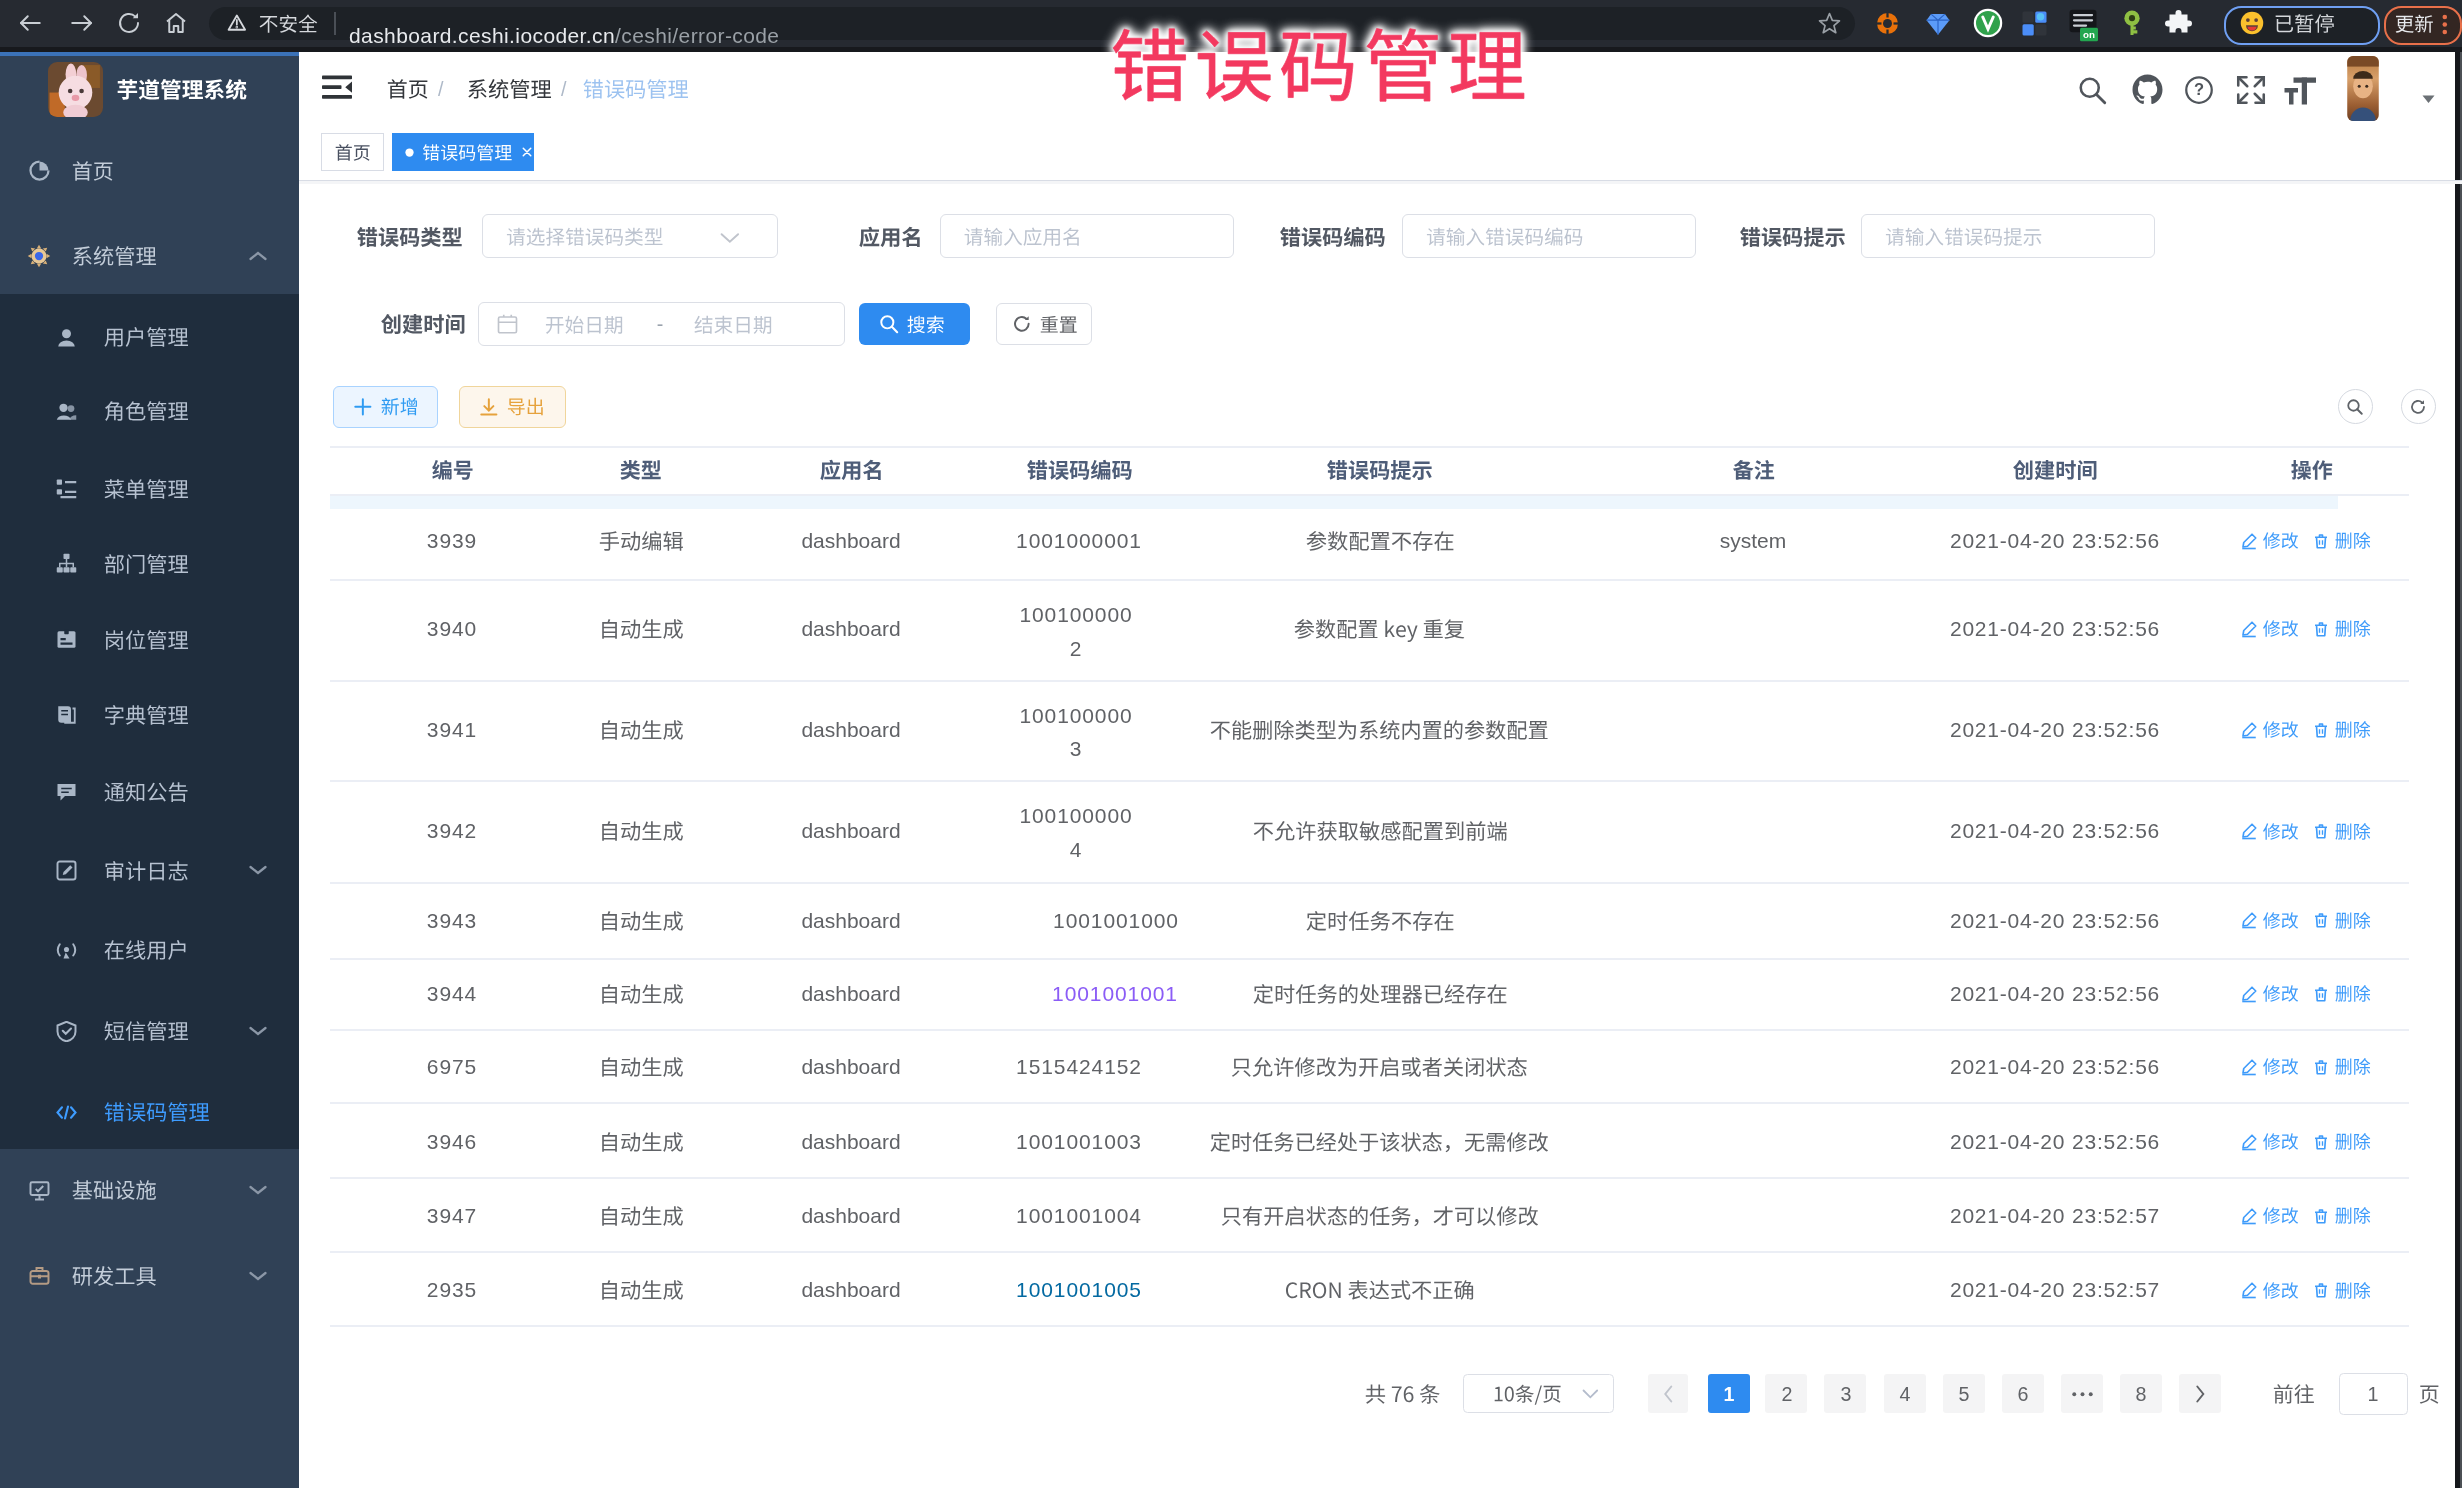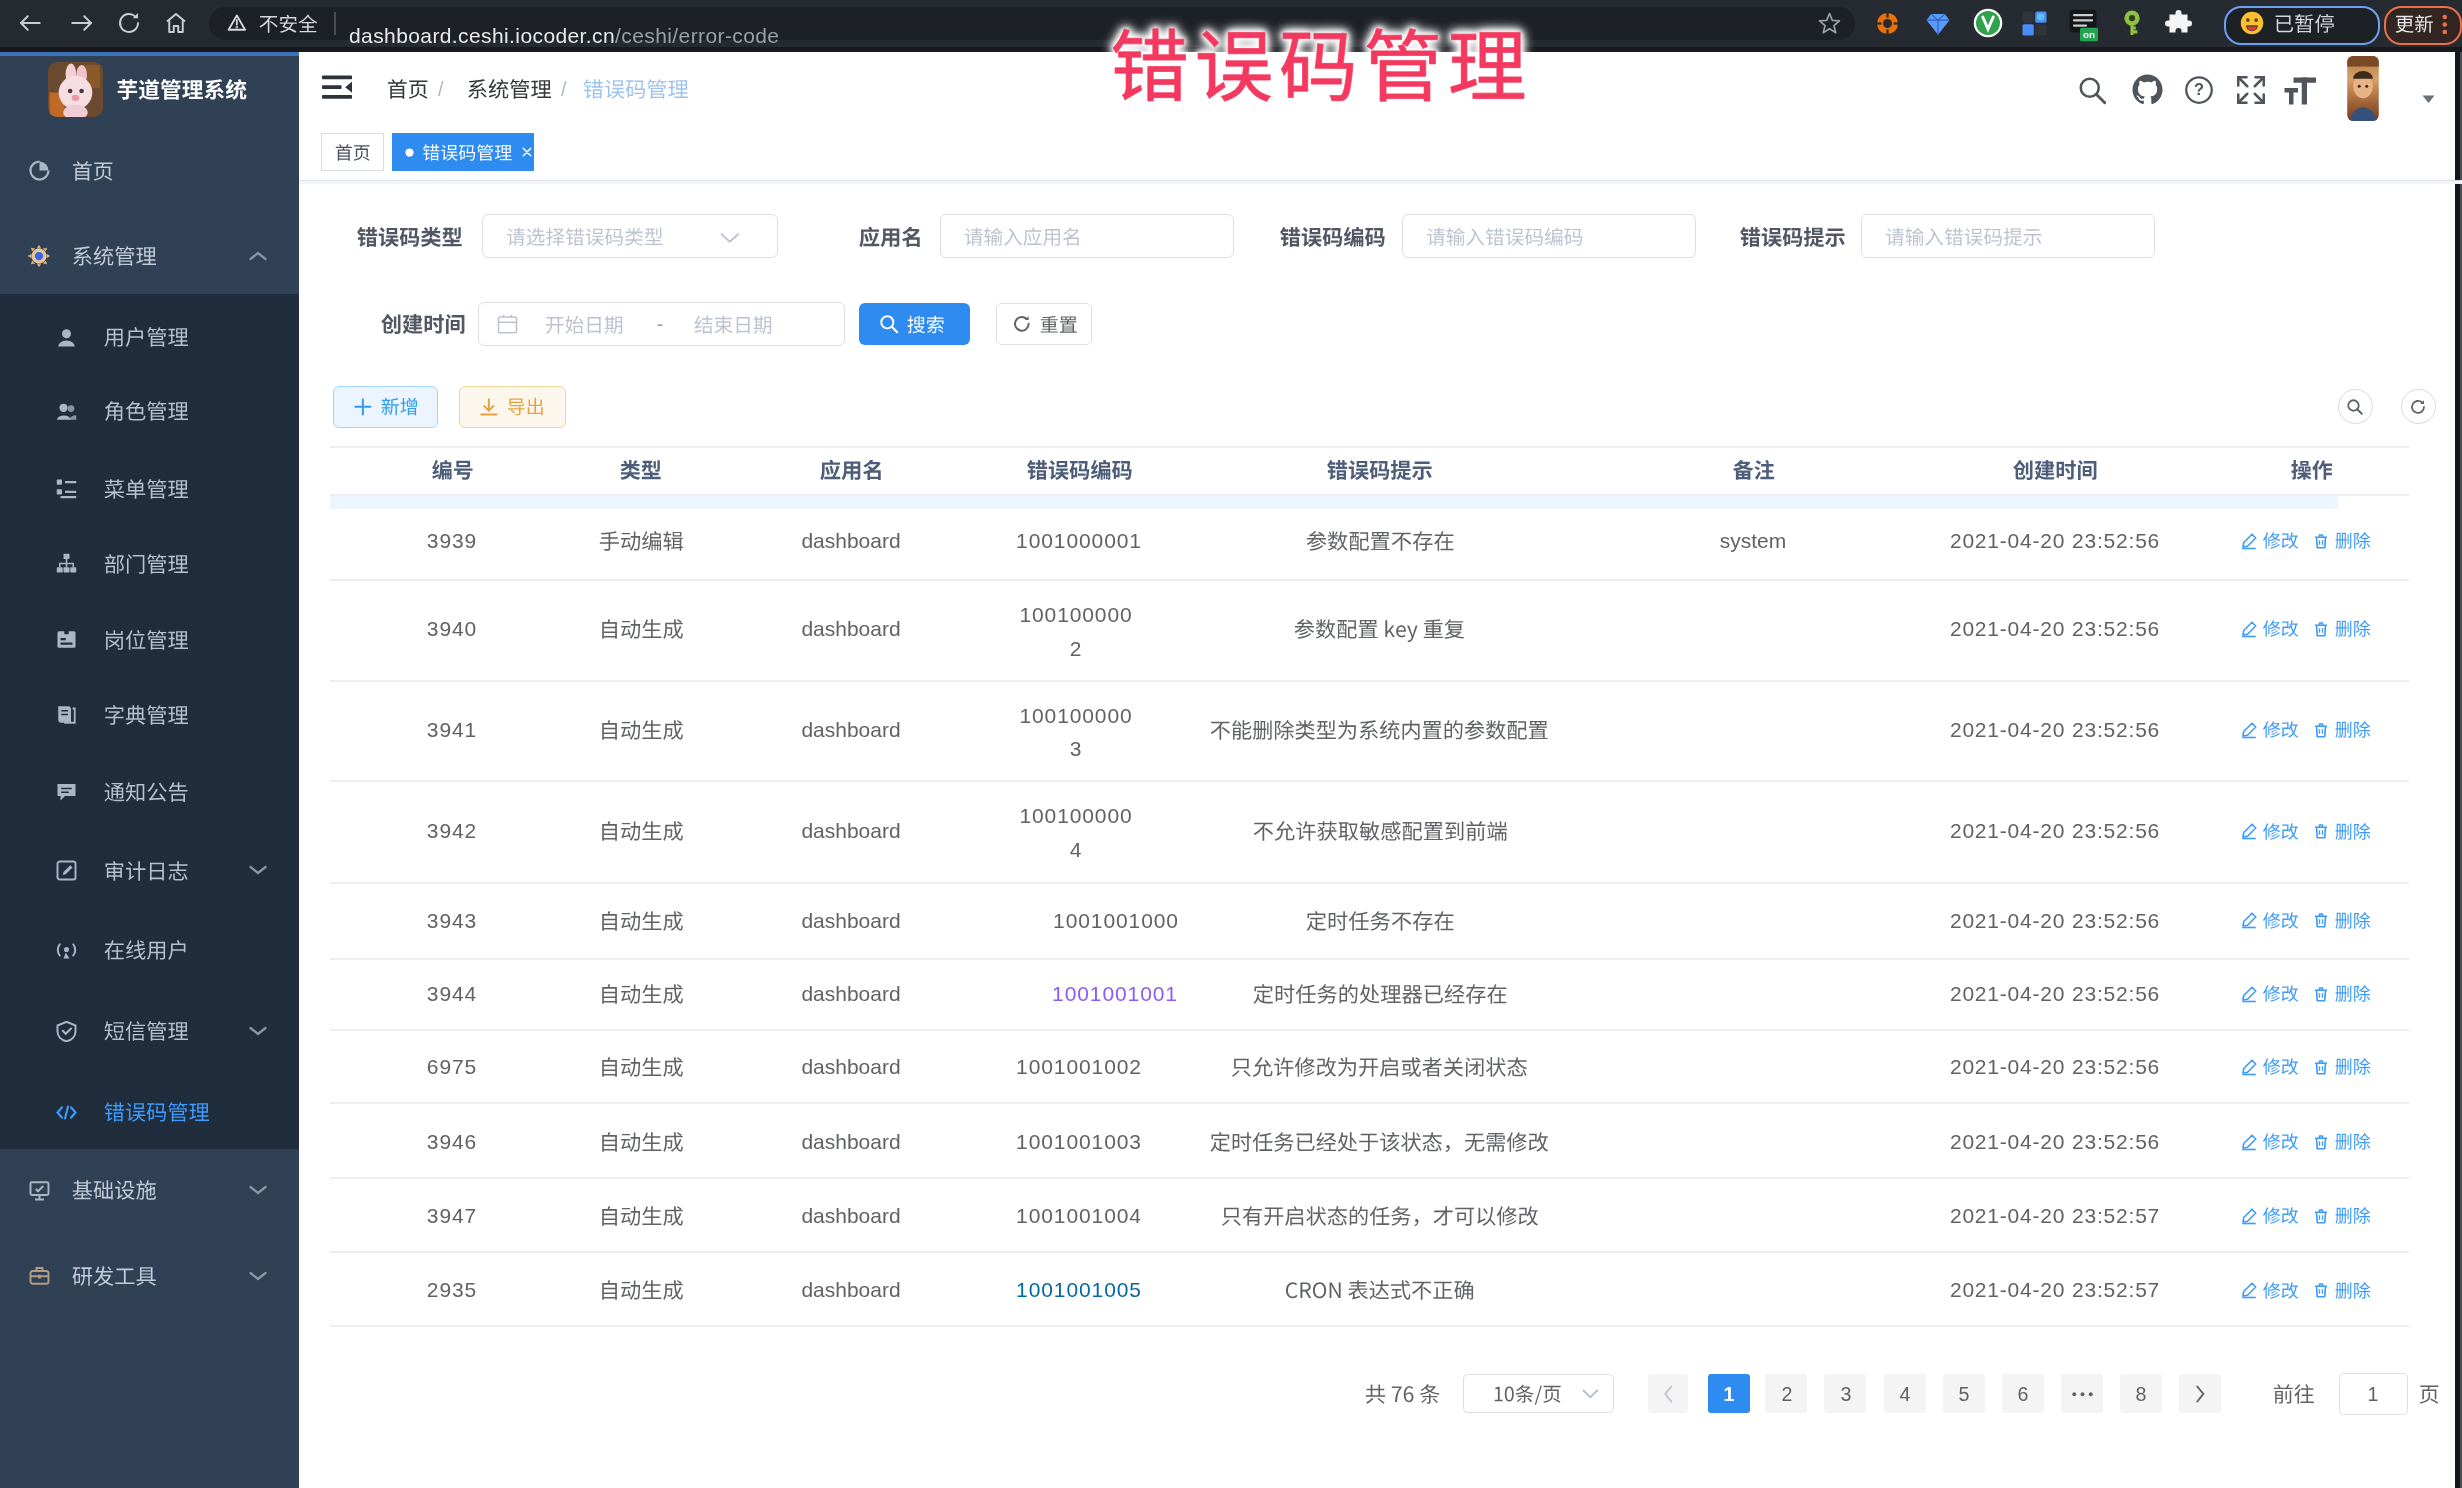--- a/index.html
+++ b/index.html
@@ -1049,21 +1049,21 @@
     <use href="#g109" transform="translate(25.0,27.1) scale(0.0240,-0.0240)"></use>
   </svg>
 <div class="a" style="left:452px;transform:translate(-50%,-50%);top:1067px;font:400 21px 'Liberation Sans';color:#606266;letter-spacing:0.9px;white-space:pre;">6975</div>
 <svg class="a" style="left:598px;top:1051px;" width="88" height="32" fill="#606266" viewBox="0 0 116 42">
     <use href="#g110" transform="translate(1.0,31.6) scale(0.0280,-0.0280)"></use>
     <use href="#g100" transform="translate(29.0,31.6) scale(0.0280,-0.0280)"></use>
     <use href="#g111" transform="translate(57.0,31.6) scale(0.0280,-0.0280)"></use>
     <use href="#g112" transform="translate(85.0,31.6) scale(0.0280,-0.0280)"></use>
   </svg>
 <div class="a" style="left:851px;transform:translate(-50%,-50%);top:1067px;font:400 21px 'Liberation Sans';color:#606266;white-space:pre;">dashboard</div>
-<div class="a" style="left:1079px;transform:translate(-50%,-50%);top:1067px;font:400 21px 'Liberation Sans';color:#606266;letter-spacing:0.9px;white-space:pre;">1001001002</div>
+<div class="a" style="left:1079px;transform:translate(-50%,-50%);top:1067px;font:400 21px 'Liberation Sans';color:#606266;letter-spacing:0.9px;white-space:pre;">1515424152</div>
 <svg class="a" style="left:1230px;top:1051px;" width="300" height="32" fill="#606266" viewBox="0 0 396 42">
     <use href="#g138" transform="translate(1.0,31.6) scale(0.0280,-0.0280)"></use>
     <use href="#g122" transform="translate(29.0,31.6) scale(0.0280,-0.0280)"></use>
     <use href="#g123" transform="translate(57.0,31.6) scale(0.0280,-0.0280)"></use>
     <use href="#g106" transform="translate(85.0,31.6) scale(0.0280,-0.0280)"></use>
     <use href="#g107" transform="translate(113.0,31.6) scale(0.0280,-0.0280)"></use>
     <use href="#g119" transform="translate(141.0,31.6) scale(0.0280,-0.0280)"></use>
     <use href="#g82" transform="translate(169.0,31.6) scale(0.0280,-0.0280)"></use>
     <use href="#g139" transform="translate(197.0,31.6) scale(0.0280,-0.0280)"></use>
     <use href="#g140" transform="translate(225.0,31.6) scale(0.0280,-0.0280)"></use>

